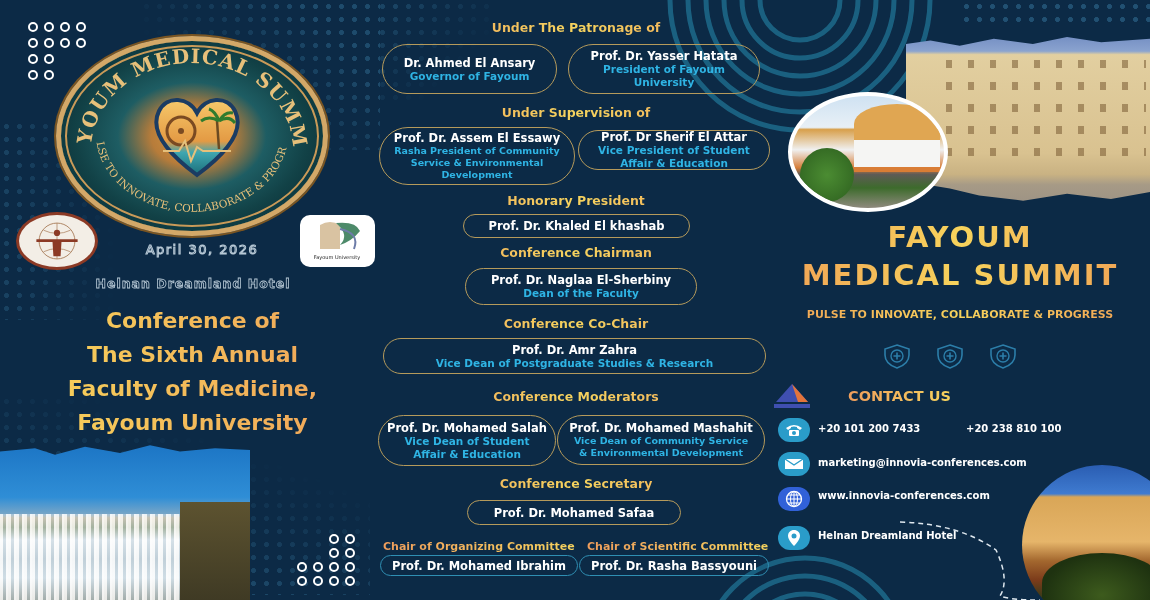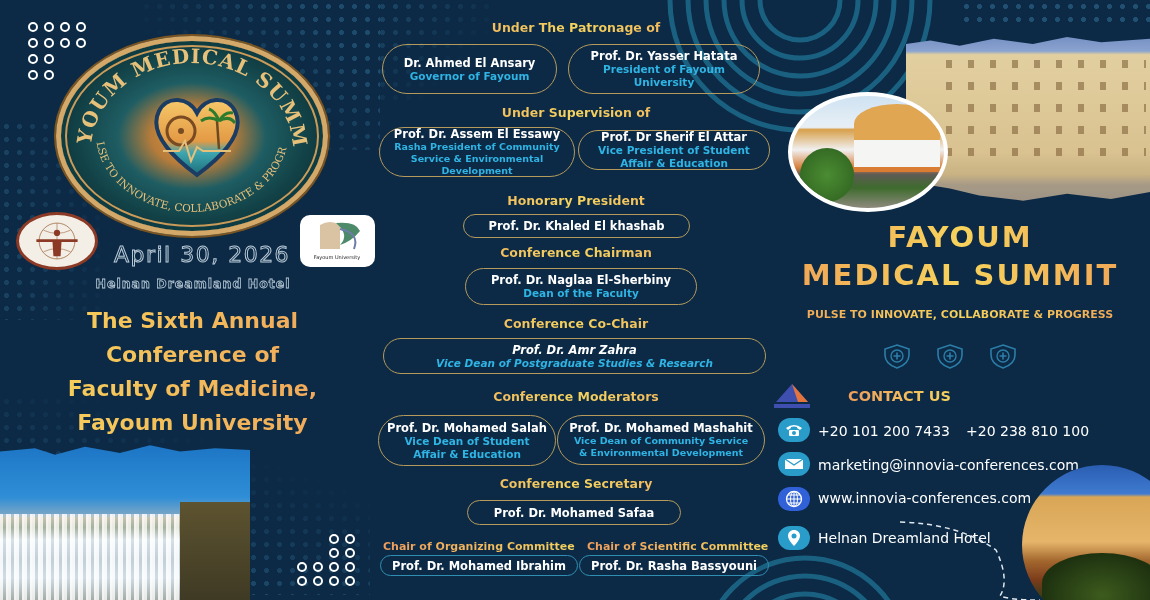--- a/index.html
+++ b/index.html
@@ -40,21 +40,21 @@
   }
   .logo-badge {
     position: absolute; border-radius: 50%;
     background: #f3eee6; border: 3px solid #8c3a25;
   }
   .logo-square {
     position: absolute; border-radius: 10px; background: #fff;
   }
   .date-text {
     position: absolute; left: 112px; top: 242px; width: 180px; text-align: center;
-    font-family: "DejaVu Sans", sans-serif; font-size: 22px; letter-spacing: 1.5px;
+    font-family: "DejaVu Sans", sans-serif; font-size: 13px; letter-spacing: 1.5px;
     color: transparent; -webkit-text-stroke: 1px #b8c9d6;
   }
   .venue-text {
     position: absolute; left: 62px; top: 276px; width: 262px; text-align: center;
     font-size: 12.5px; letter-spacing: 1px;
     color: transparent; -webkit-text-stroke: 0.8px #b8c9d6; font-weight: bold;
   }
   .conf-title {
     position: absolute; left: 20px; top: 304px; width: 345px; text-align: center;
     font-family: "DejaVu Sans", sans-serif; font-weight: bold; font-size: 22px;
@@ -145,21 +145,21 @@
   .shield { position: absolute; top: 343px; width: 30px; height: 26px; }
   .contact-h {
     position: absolute; left: 818px; top: 388px; font-weight: bold; font-size: 14.5px;
     background: linear-gradient(90deg, #f09e5c, #f5d35e);
     -webkit-background-clip: text; background-clip: text; color: transparent; margin-left: 30px;
   }
   .c-icon {
     position: absolute; left: 778px; width: 32px; height: 24px; border-radius: 14px;
     background: #2a9cc9; display: flex; align-items: center; justify-content: center;
   }
-  .c-text { position: absolute; left: 818px; font-weight: normal; font-size: 14px; color: #fff; white-space: nowrap; }
+  .c-text { position: absolute; left: 818px; font-weight: bold; font-size: 10px; color: #fff; white-space: nowrap; }
   .hotel-photo {
     position: absolute; left: 1022px; top: 465px; width: 160px; height: 160px; border-radius: 50%;
     overflow: hidden;
     background: linear-gradient(180deg, #2a5db2 0%, #3f7bd0 18%, #d9a657 20%, #e6b56a 48%, #a3672e 60%, #7b3b1a 72%, #2f3a18 84%, #1e2a12 100%);
   }
   .hotel-photo .palm {
     position: absolute; left: 20px; top: 88px; width: 120px; height: 60px;
     background: radial-gradient(ellipse at 50% 70%, #3d5b1d, #1e3210 70%);
     border-radius: 50% 50% 20% 20%;
   }
@@ -276,22 +276,22 @@
     <path d="M36 8 Q56 6 60 16 Q52 26 40 30 Q50 20 36 8 Z" fill="#4d8a6a"></path>
     <path d="M40 14 Q60 18 54 34" stroke="#6d7ca8" stroke-width="2" fill="none"></path>
     <text x="37" y="44" font-size="5" text-anchor="middle" fill="#222" font-family="DejaVu Sans, sans-serif">Fayoum University</text>
   </svg>
 </div>
 
 <div class="date-text">April 30, 2026</div>
 <div class="venue-text">Helnan Dreamland Hotel</div>
 
 <div class="conf-title">
+  <div>Conference of</div>
   <div>The Sixth Annual</div>
-  <div>Conference of</div>
   <div>Faculty of Medicine,</div>
   <div>Fayoum University</div>
 </div>
 
 <div class="waterfall">
   <div class="streaks"></div>
   <div class="rock"></div>
 </div>
 
 <div class="section-h" style="top:20px;">Under The Patronage of</div>
@@ -299,21 +299,21 @@
   <div class="nm">Dr. Ahmed El Ansary</div>
   <div class="rl">Governor of Fayoum</div>
 </div>
 <div class="pill" style="left:568px;top:44px;width:192px;height:50px;">
   <div class="nm">Prof. Dr. Yasser Hatata</div>
   <div class="rl">President of Fayoum</div>
   <div class="rl">University</div>
 </div>
 
 <div class="section-h" style="top:105px;">Under Supervision of</div>
-<div class="pill" style="left:379px;top:127px;width:196px;height:50px;align-items:center;">
+<div class="pill" style="left:379px;top:127px;width:196px;height:58px;align-items:center;">
   <div class="nm">Prof. Dr. Assem El Essawy</div>
   <div class="rl sm">Rasha President of Community</div>
   <div class="rl sm">Service &amp; Environmental</div>
   <div class="rl sm">Development</div>
 </div>
 <div class="pill" style="left:578px;top:130px;width:192px;height:40px;">
   <div class="nm">Prof. Dr Sherif El Attar</div>
   <div class="rl">Vice President of Student</div>
   <div class="rl">Affair &amp; Education</div>
 </div>
@@ -323,21 +323,21 @@
   <div class="nm">Prof. Dr. Khaled El khashab</div>
 </div>
 
 <div class="section-h" style="top:245px;">Conference Chairman</div>
 <div class="pill" style="left:465px;top:268px;width:232px;height:37px;">
   <div class="nm">Prof. Dr. Naglaa El-Sherbiny</div>
   <div class="rl">Dean of the Faculty</div>
 </div>
 
 <div class="section-h" style="top:316px;">Conference Co-Chair</div>
-<div class="pill" style="left:383px;top:338px;width:383px;height:36px;font-style:italic;">
+<div class="pill" style="left:383px;top:338px;width:383px;height:36px;">
   <div class="nm">Prof. Dr. Amr Zahra</div>
   <div class="rl">Vice Dean of Postgraduate Studies &amp; Research</div>
 </div>
 
 <div class="section-h" style="top:389px;">Conference Moderators</div>
 <div class="pill" style="left:378px;top:415px;width:178px;height:51px;">
   <div class="nm">Prof. Dr. Mohamed Salah</div>
   <div class="rl">Vice Dean of Student</div>
   <div class="rl">Affair &amp; Education</div>
 </div>

